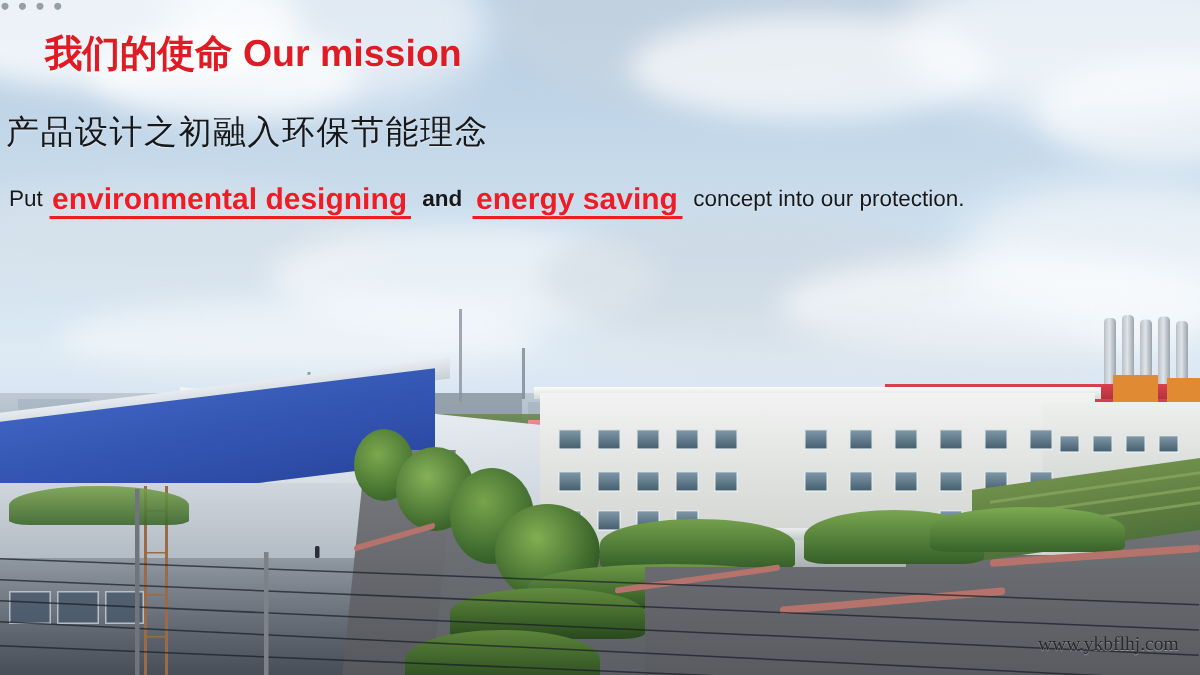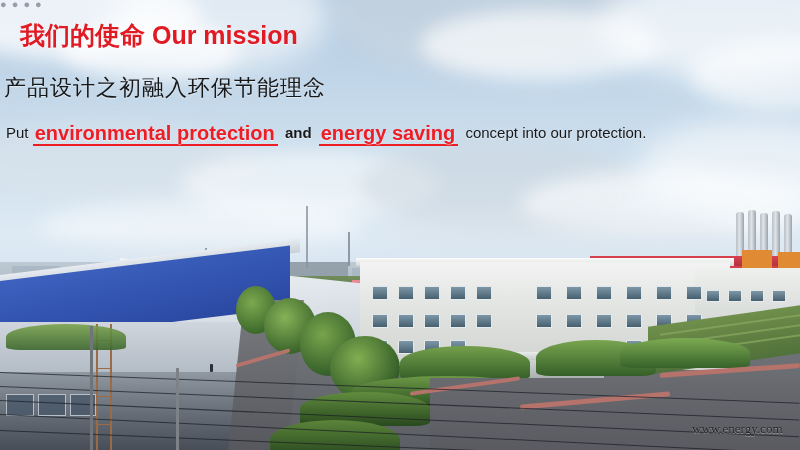--- a/index.html
+++ b/index.html
@@ -140,21 +140,21 @@
   
   .txt-layer { position:absolute; left:0; top:0; width:800px; height:160px; }
 
   .crop-top {
     position:absolute; left:0; top:0; width:88px; height:8px;
     overflow:hidden; color:#2b3b52; font-size:11px; line-height:8px;
     opacity:.45; letter-spacing:1px; white-space:nowrap;
   }
 
   .title {
-    position:absolute; left:20px; top:19px;
+    position:absolute; left:30px; top:19px;
     font-size:25px; font-weight:bold; color:#e01b24;
     letter-spacing:0px; white-space:nowrap;
     text-shadow:0 1px 1px rgba(255,255,255,.55);
   }
   .subtitle {
     position:absolute; left:4px; top:73px;
     font-size:22px; color:#17181a; white-space:nowrap;
     letter-spacing:1px;
     text-shadow:0 1px 1px rgba(255,255,255,.5);
   }
@@ -353,23 +353,23 @@
   <div class="txt-layer">
 
     <div class="crop-top">● ● ● ●</div>
 
     <div class="title">我们的使命 Our mission</div>
 
     <div class="subtitle">产品设计之初融入环保节能理念</div>
 
     <div class="tagline">
       <span class="pre">Put</span>
-      <span class="hi">environmental protection</span>
+      <span class="hi">environmental designing</span>
       <span class="mid">and</span>
       <span class="hi">energy saving</span>
       <span class="post">concept into our protection.</span>
     </div>
   </div>
 
 
-  <div class="wm-url">www.energy.com</div>
+  <div class="wm-url">www.ykbflhj.com</div>
 
 </div>
 
 </body></html>

